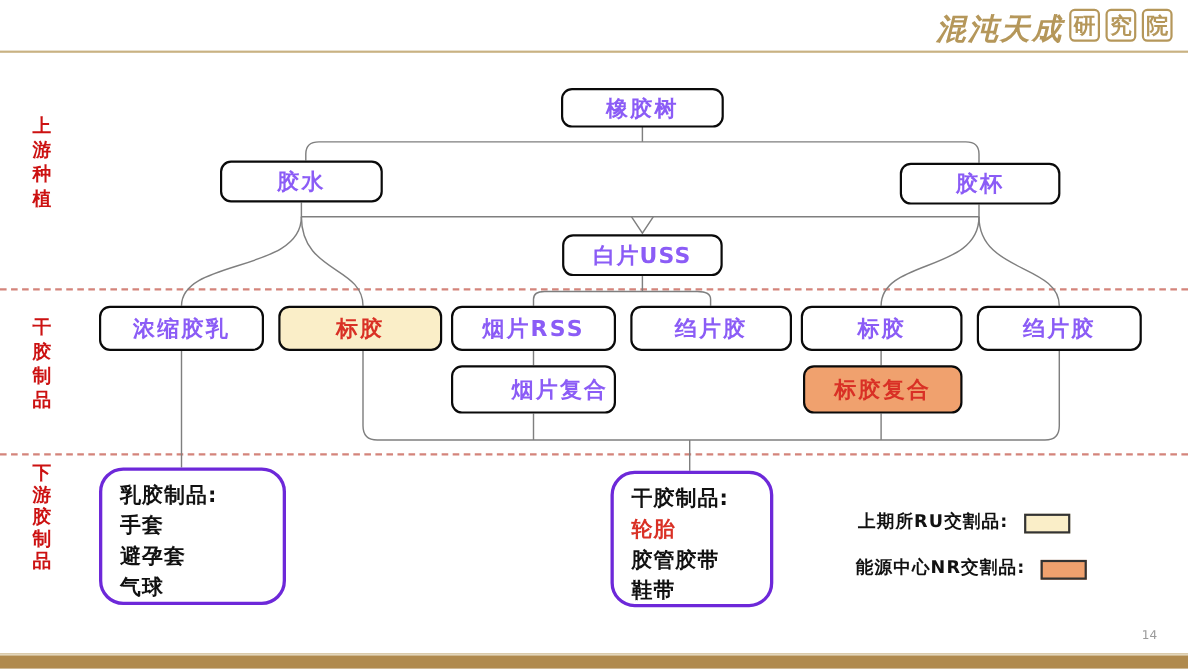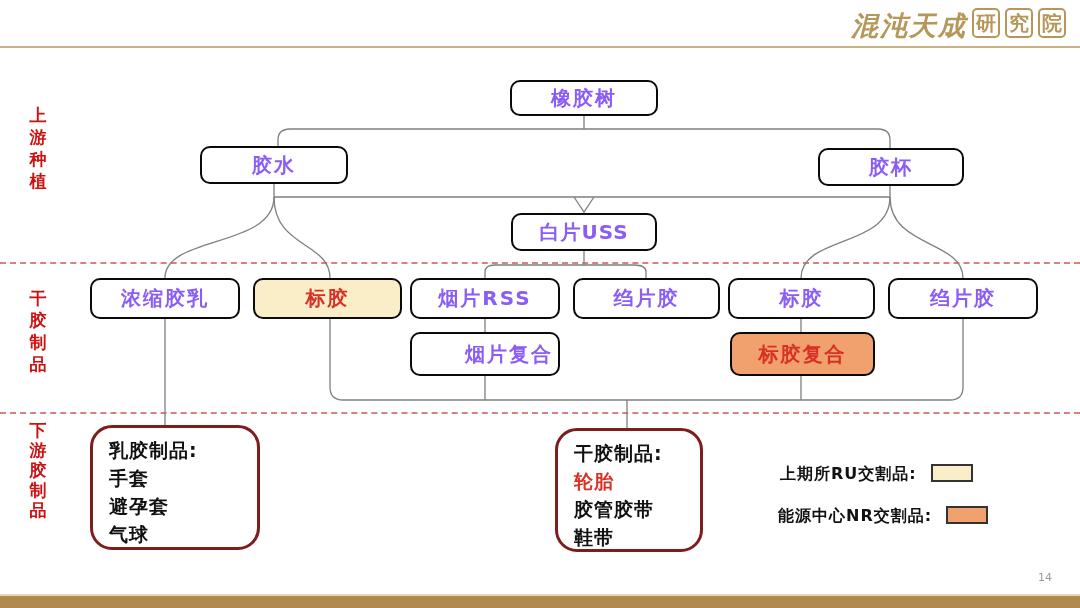--- a/index.html
+++ b/index.html
@@ -48,30 +48,30 @@
   .r1 { left:90px;  top:278px; width:150px; height:41px; }
   .r2 { left:253px; top:278px; width:149px; height:41px; }
   .r3 { left:410px; top:278px; width:150px; height:41px; }
   .r4 { left:573px; top:278px; width:147px; height:41px; }
   .r5 { left:728px; top:278px; width:147px; height:41px; }
   .r6 { left:888px; top:278px; width:150px; height:41px; }
   .n-smk { left:410px; top:332px; width:150px; height:44px;padding-left:48px; }
   .n-std { left:730px; top:332px; width:145px; height:44px; }
 
   
-  .product { position:absolute; background:#fff; border:3px solid #7f1d1d; border-radius:22px;
+  .product { position:absolute; background:#fff; border:3px solid #6d28d9; border-radius:22px;
              padding:8px 16px; font-size:19px; font-weight:bold; color:#111;
              line-height:28px; z-index:3; letter-spacing:1px; }
   .p-latex { left:90px;  top:425px; width:170px; height:125px; }
   .p-dry   { left:555px; top:428px; width:148px; height:124px; }
   .red-item { color:#D93025; }
   .product div { white-space:nowrap; }
 
   
-  .legend-row { position:absolute; display:flex; align-items:flex-start; gap:14px; z-index:3; }
+  .legend-row { position:absolute; display:flex; align-items:flex-end; gap:14px; z-index:3; }
   .lg-1 { left:780px; top:464px; }
   .lg-2 { left:778px; top:506px; }
   .legend-label { font-size:16px; font-weight:bold; color:#111; letter-spacing:1px; }
   .swatch { display:inline-block; width:42px; height:18px; border:2px solid #333; }
 
   
   .page-num { position:absolute; left:1038px; top:571px; font-size:11px; color:#9a9a9a; z-index:3; }
   .footer-bar { position:absolute; left:0; top:594px; width:1080px; height:14px;
                 background:#B08A4E; border-top:2px solid #E3D7BC; z-index:3; }
 </style>

